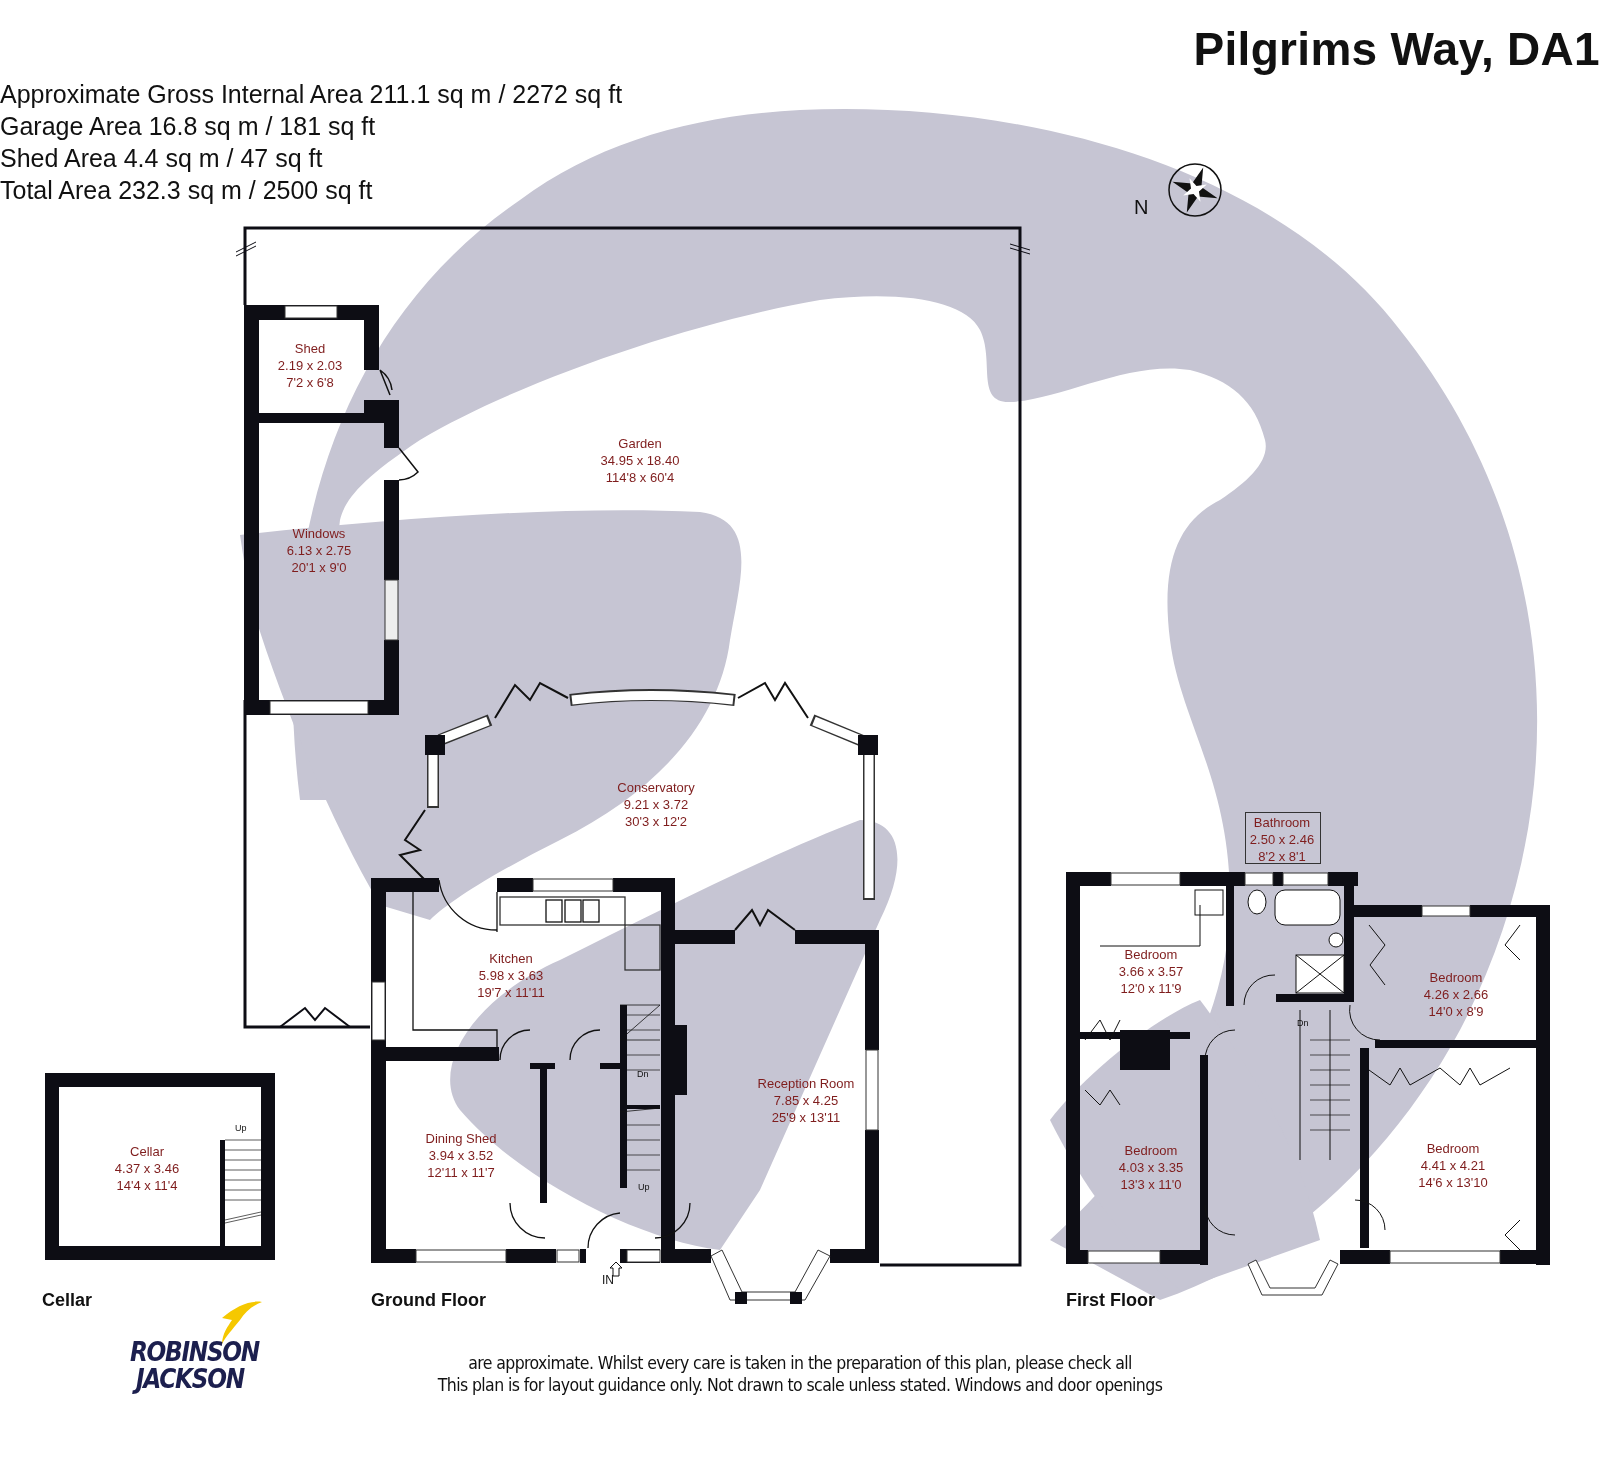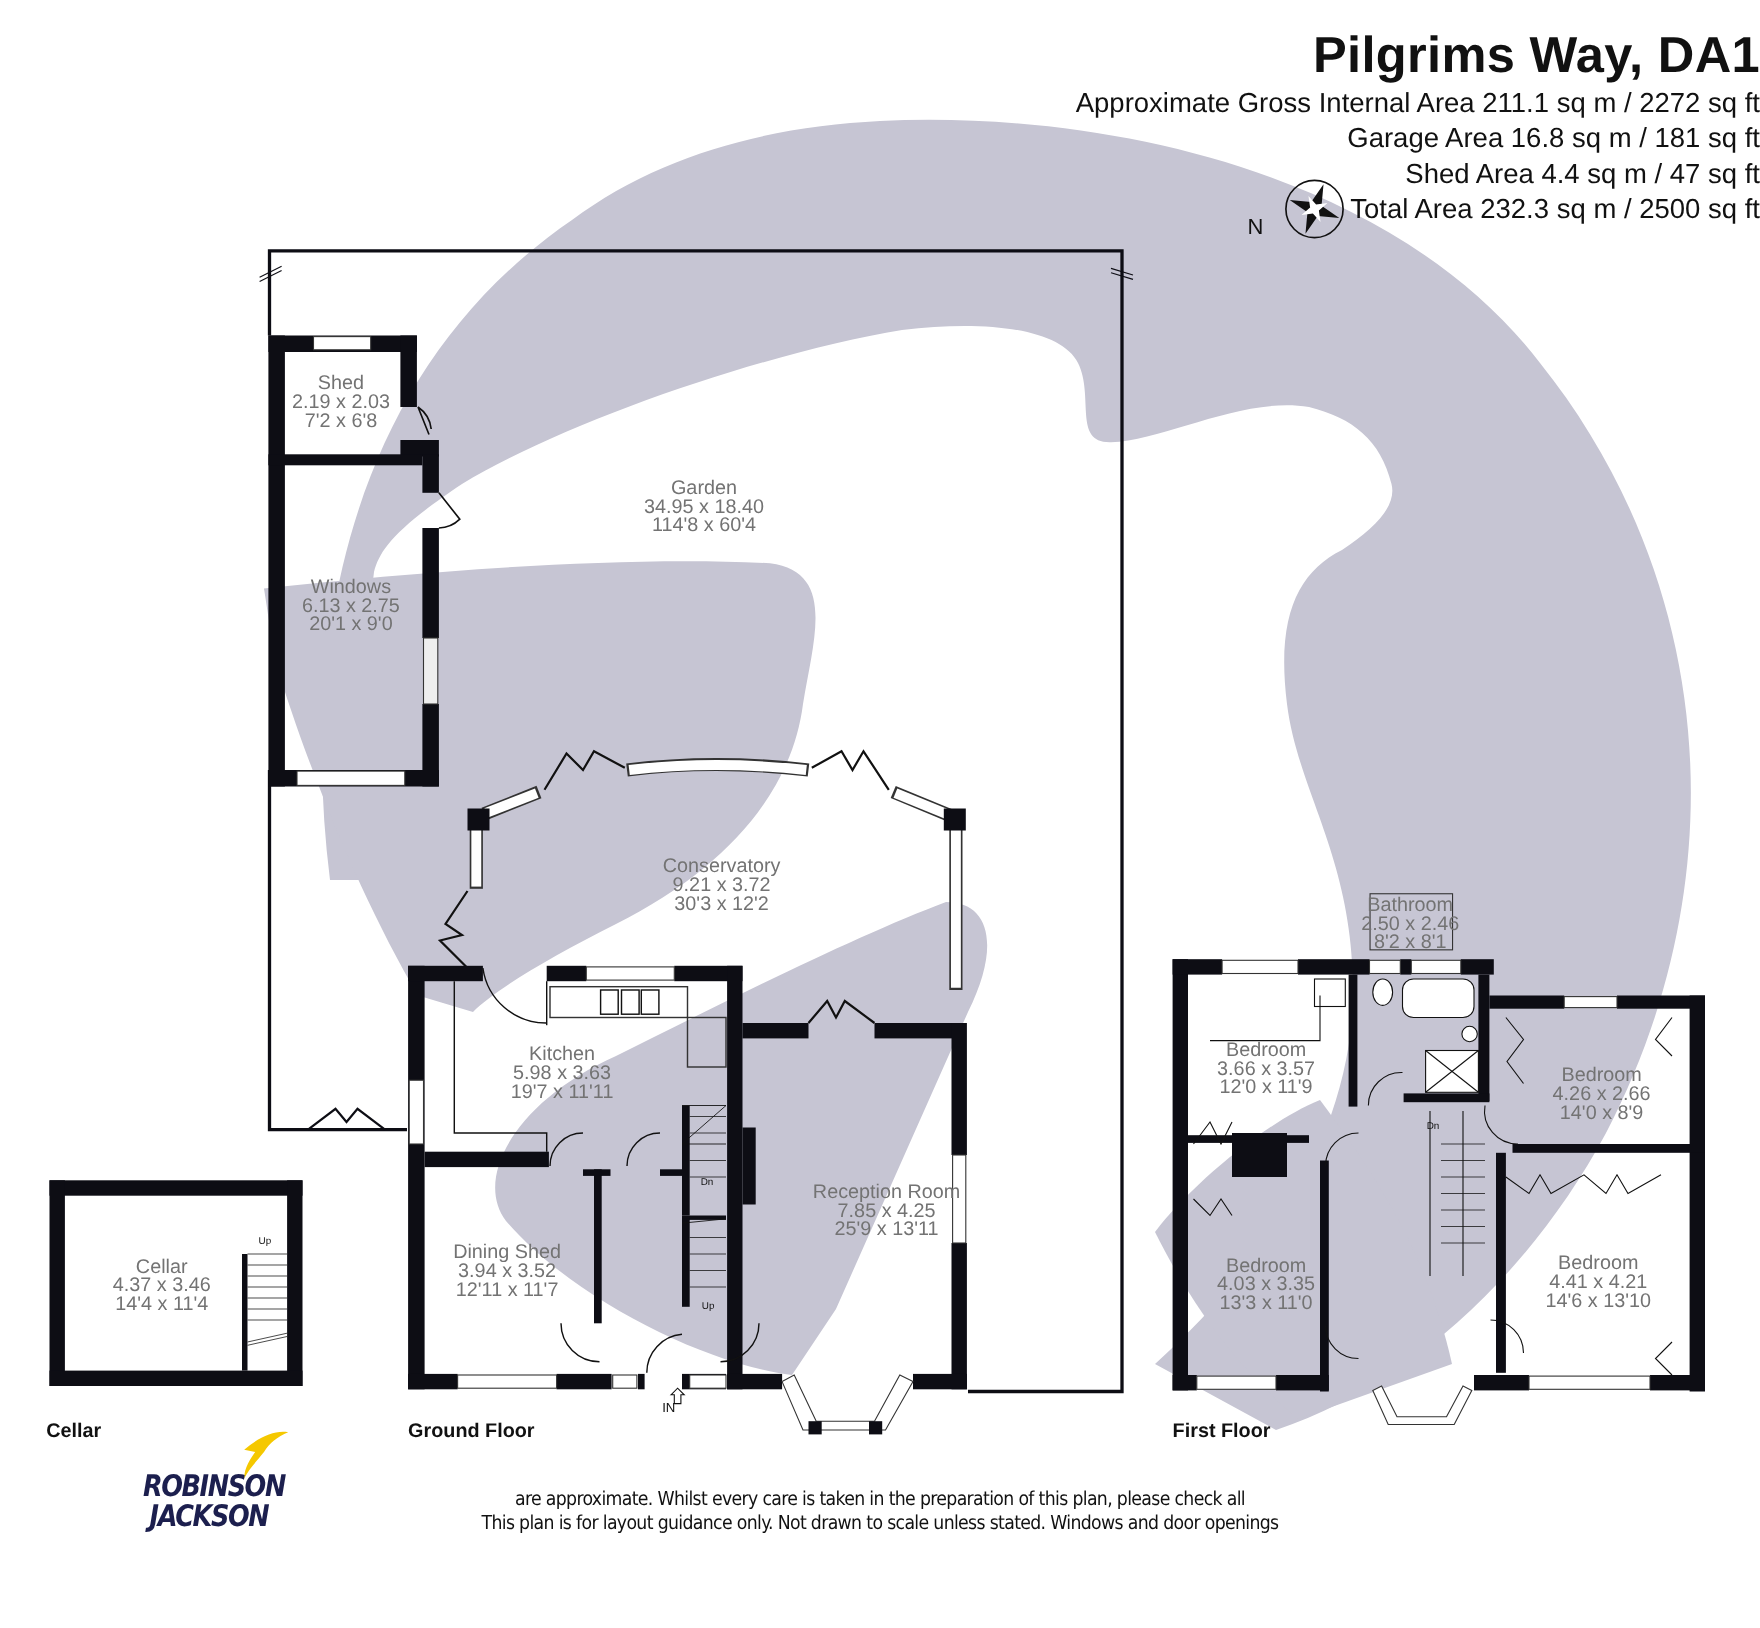--- a/index.html
+++ b/index.html
@@ -1,21 +1,21 @@
 <!DOCTYPE html>
 <html><head>
   <meta charset="utf-8">
   <style>
     html, body { margin: 0; padding: 0; background: #ffffff; }
     body { width: 1600px; height: 1480px; position: relative; overflow: hidden; font-family: "Liberation Sans", sans-serif; color: #111; }
     #plan { position: absolute; left: 0; top: 0; width: 1600px; height: 1480px; }
     .abs { position: absolute; }
     .title { left: 0; width: 1600px; top: 22px; text-align: right; font-size: 46px; font-weight: bold; letter-spacing: 0.3px; }
-    .area-line { left: 0; width: 1600px; text-align: right; font-size: 25px; line-height: 32px; }
-    .room-label { position: absolute; text-align: center; font-size: 18px; line-height: 17px; transform: translateX(-50%); white-space: nowrap; color: #737373; }
+    .area-line { left: 0; width: 1600px; text-align: left; font-size: 25px; line-height: 32px; }
+    .room-label { position: absolute; text-align: center; font-size: 13px; line-height: 17px; transform: translateX(-50%); white-space: nowrap; color: #7f1d1d; }
     .floor-label { position: absolute; font-size: 18px; font-weight: bold; }
     .disclaimer { left: 380px; width: 840px; top: 1352px; text-align: center; font-size: 17.5px; line-height: 22px; font-family: "DejaVu Sans", sans-serif; font-stretch: condensed; letter-spacing: -0.6px; }
     .logo { left: 130px; top: 1338px; width: 140px; }
     .logo .l1, .logo .l2 { font-family: "DejaVu Sans", sans-serif; font-weight: bold; font-style: italic; color: #1c1f4e; font-size: 27px; line-height: 27px; letter-spacing: -1.5px; transform: scaleX(0.86); transform-origin: left; display: block; }
     .logo .l2 { margin-left: 6px; }
     .compass-n { left: 1134px; top: 196px; font-size: 20px; }
     .bath-box { position: absolute; border: 1.5px solid #333; background: rgba(200,198,214,0.6); }
   </style>
 </head>
 <body>

